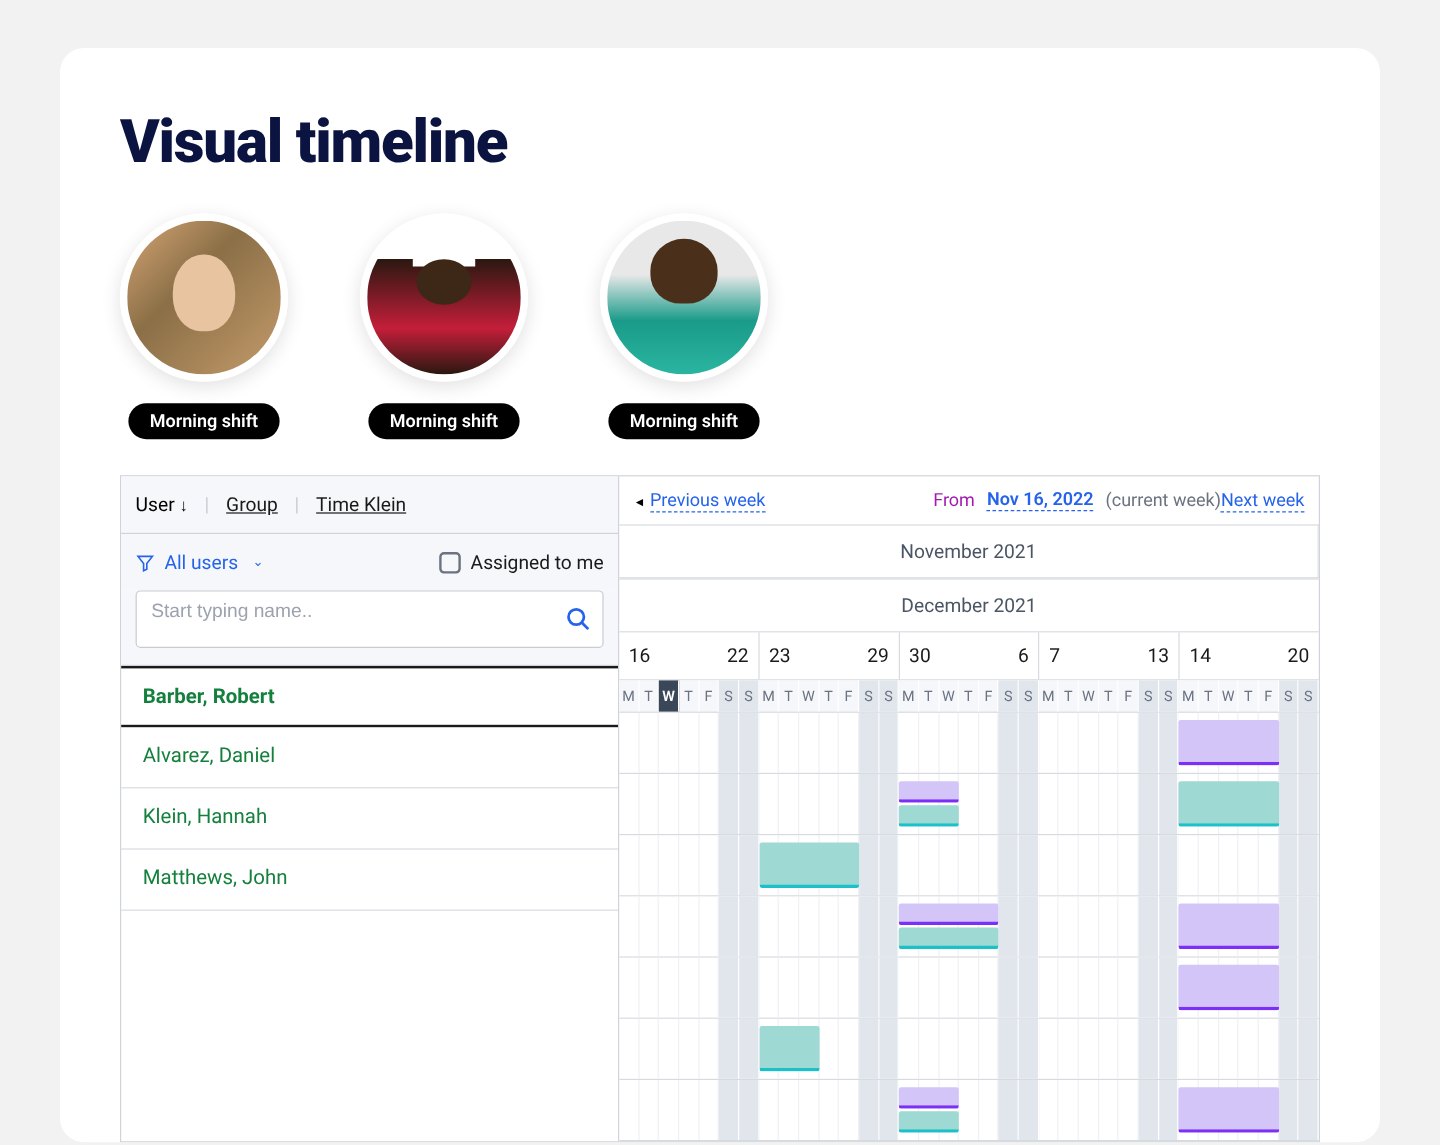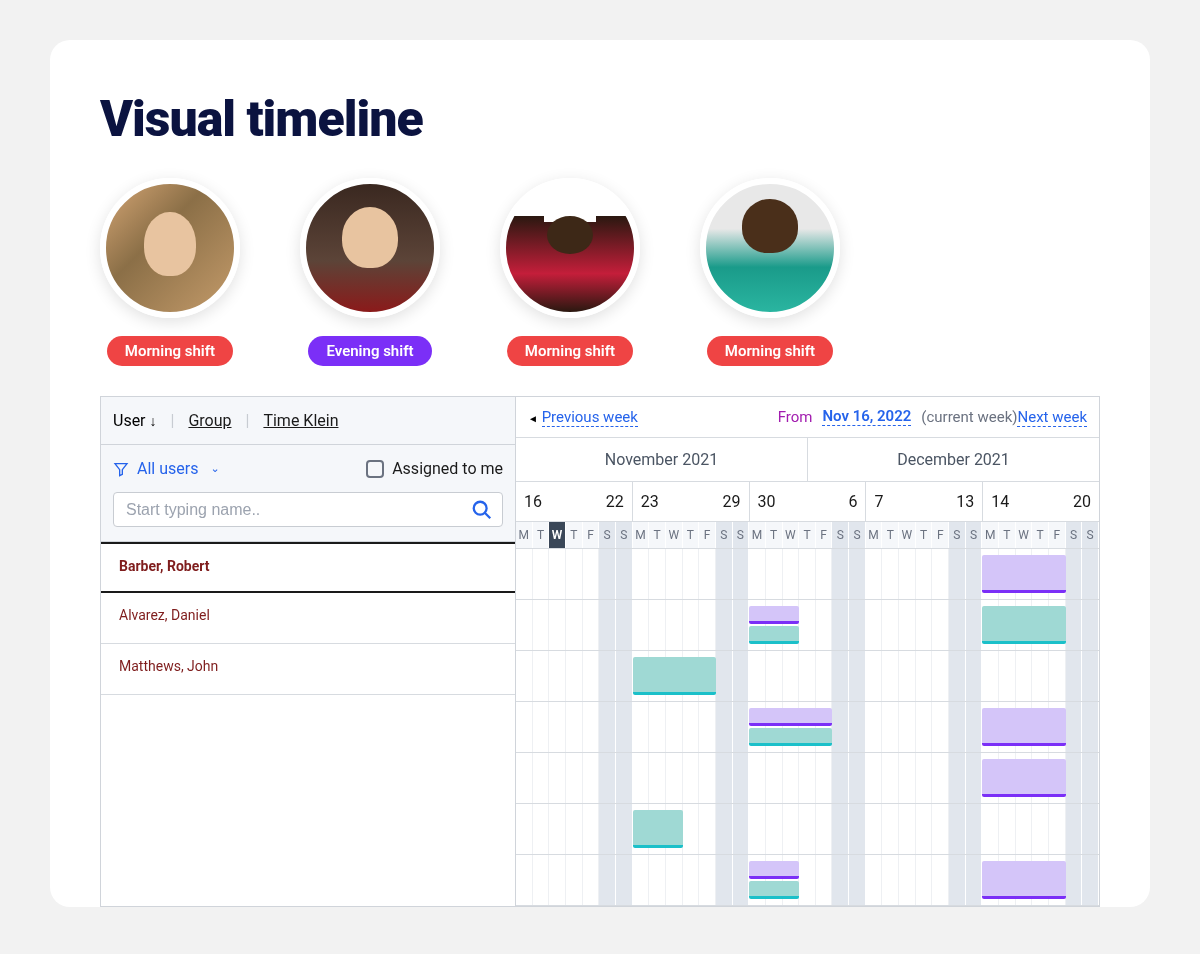--- a/index.html
+++ b/index.html
@@ -12,57 +12,57 @@
 .av1 { background: linear-gradient(135deg,#d4a574 0%,#8b6f47 40%,#c49b6a 100%); position:relative; overflow:hidden;}
 .av1::after{content:"";position:absolute;top:22%;left:30%;width:40%;height:50%;background:#e8c4a0;border-radius:50% 50% 45% 45%;}
 .av2 { background: linear-gradient(180deg,#3a2820 0%,#5c4438 60%,#8b1a1a 100%); position:relative; overflow:hidden;}
 .av2::after{content:"";position:absolute;top:18%;left:28%;width:44%;height:48%;background:#e8c4a0;border-radius:50% 50% 45% 45%;}
 .av3 { background: linear-gradient(180deg,#fff 0%,#fff 25%,#2a1810 25%,#c41e3a 70%,#2a1810 100%); position:relative; overflow:hidden;}
 .av3::before{content:"";position:absolute;top:5%;left:30%;width:40%;height:25%;background:#fff;border-radius:10px 10px 0 0;}
 .av3::after{content:"";position:absolute;top:25%;left:32%;width:36%;height:30%;background:#3d2817;border-radius:50%;}
 .av4 { background: linear-gradient(180deg,#e8e8e8 0%,#e8e8e8 35%,#1a9b8a 65%,#2ab5a0 100%); position:relative; overflow:hidden;}
 .av4::after{content:"";position:absolute;top:12%;left:28%;width:44%;height:42%;background:#4a2f1a;border-radius:50% 50% 45% 45%;}
 .shift-badge { padding: 6px 18px; border-radius: 18px; color: #fff; font-size: 15px; font-weight: 600; }
-.shift-morning { background: #ef4444; }
+.shift-morning { background: #000000; }
 .shift-evening { background: #7b2ff7; }
 
 .timeline-container { display: flex; border: 1px solid #d0d4da; background: #fff; }
 .left-panel { width: 415px; border-right: 1px solid #d0d4da; }
 .controls-row { display: flex; align-items: center; gap: 14px; padding: 14px 12px; font-size: 16px; background: #f5f7fa; border-bottom: 1px solid #d0d4da;}
 .ctrl-link { text-decoration: underline; cursor: pointer; color: #1a1a1a; }
 .ctrl-sep { color: #c8ccd2; }
 .sort-arrow { font-size: 14px; }
 
 .filter-row { display: flex; align-items: center; justify-content: space-between; padding: 14px 12px; background: #f5f7fa; }
 .filter-btn { display: flex; align-items: center; gap: 8px; color: #2563eb; font-size: 16px; cursor: pointer; }
 .funnel-icon { width: 16px; height: 16px; }
 .chev { font-size: 11px; margin-left: 4px; }
 .assigned { display: flex; align-items: center; gap: 8px; font-size: 16px; color: #1a1a1a; }
 .checkbox { width: 18px; height: 18px; border: 2px solid #6b7280; border-radius: 4px; cursor: pointer; }
 
 .search-row { padding: 0px 12px 14px 12px; background: #f5f7fa; border-bottom: 1px solid #d0d4da;}
 .search-wrap { position: relative; }
-.search-input { width: 100%; padding: 8px 40px 7px 12px; border: 1px solid #c8ccd2; border-radius: 4px; font-size: 16px; color: #6b7280; }
+.search-input { width: 100%; padding: 8px 40px 20px 12px; border: 1px solid #c8ccd2; border-radius: 4px; font-size: 16px; color: #6b7280; }
 .search-input::placeholder { color: #9ca3af; }
 .search-icon { position: absolute; right: 10px; top: 50%; transform: translateY(-50%); color: #2563eb; }
 
 .user-list { list-style: none; }
-.user-item { padding: 14px 18px; border-bottom: 1px solid #d7dbe0; font-size: 14px; color: #7f1d1d; cursor: pointer; height: 51px;}
+.user-item { padding: 14px 18px; border-bottom: 1px solid #d7dbe0; font-size: 17px; color: #15803d; cursor: pointer; height: 51px;}
 .user-item.selected { font-weight: 700; border-top: 2px solid #1a1a1a; border-bottom: 2px solid #1a1a1a; }
 
 .right-panel { flex: 1; overflow: hidden; }
 .nav-row { display: flex; align-items: center; justify-content: space-between; padding: 10px 12px; font-size: 15px; border-bottom: 1px solid #fff; }
 .nav-link { color: #2563eb; border-bottom: 1px dashed #2563eb; cursor: pointer; }
 .from-wrap { display: flex; align-items: center; gap: 10px; }
 .from-lbl { color: #a21caf; }
 .from-date { color: #2563eb; border-bottom: 1px dashed #2563eb; font-weight: 600; cursor: pointer; }
 .current-week { color: #6b7280; }
 .tri { font-size: 10px; }
 
-.months-row { display: flex; }
+.months-row { display: flex; flex-direction: column; }
 .month-cell { flex: 1; text-align: center; padding: 12px 0; font-size: 16px; color: #4b5563; border-right: 1px solid #d7dbe0; border-bottom: 1px solid #d7dbe0; border-top: 1px solid #d7dbe0;}
 .month-cell:last-child { border-right: none; }
 
 .weeks-row { display: flex; border-bottom: 1px solid #d7dbe0;}
 .week-cell { flex: 1; display: flex; justify-content: space-between; padding: 10px 8px; font-size: 16px; color: #1a1a1a; border-right: 1px solid #d7dbe0; }
 .week-cell:last-child { border-right: none; }
 
 .days-row { display: flex; background: #f5f7fa; border-bottom: 1px solid #d7dbe0;}
 .day-cell { flex: 1; text-align: center; padding: 6px 0; font-size: 12px; color: #6b7280; border-right: 1px solid #fff; }
 .day-cell.weekend { background: #e1e6ed; }
@@ -85,24 +85,20 @@
 
 <div class="card">
   <h1 class="page-title">Visual timeline</h1>
 
   <div class="avatars" id="avatars">
       <div class="avatar-col">
         <div class="avatar av1"></div>
         <div class="shift-badge shift-morning">Morning shift</div>
       </div>
       <div class="avatar-col">
-        <div class="avatar av2"></div>
-        <div class="shift-badge shift-evening">Evening shift</div>
-      </div>
-      <div class="avatar-col">
         <div class="avatar av3"></div>
         <div class="shift-badge shift-morning">Morning shift</div>
       </div>
       <div class="avatar-col">
         <div class="avatar av4"></div>
         <div class="shift-badge shift-morning">Morning shift</div>
       </div>
     </div>
 
   <div class="timeline-container">
@@ -132,20 +128,21 @@
           <input class="search-input" placeholder="Start typing name.." style="">
           <svg class="search-icon" width="22" height="22" viewBox="0 0 24 24" fill="none" stroke="#2563eb" stroke-width="2.5">
               <circle cx="10" cy="10" r="7"></circle>
               <line x1="21" y1="21" x2="15" y2="15"></line>
             </svg>
         </div>
       </div>
       <ul class="user-list" id="user-list">
           <li class="user-item selected">Barber, Robert</li>
           <li class="user-item">Alvarez, Daniel</li>
+          <li class="user-item">Klein, Hannah</li>
           <li class="user-item">Matthews, John</li>
         </ul>
     </div>
 
     <div class="right-panel">
       <div class="nav-row">
         <span><span class="tri">◄</span> <span class="nav-link">Previous week</span></span>
         <span class="from-wrap">
           <span class="from-lbl">From</span>
           <span class="from-date">Nov 16, 2022</span>

